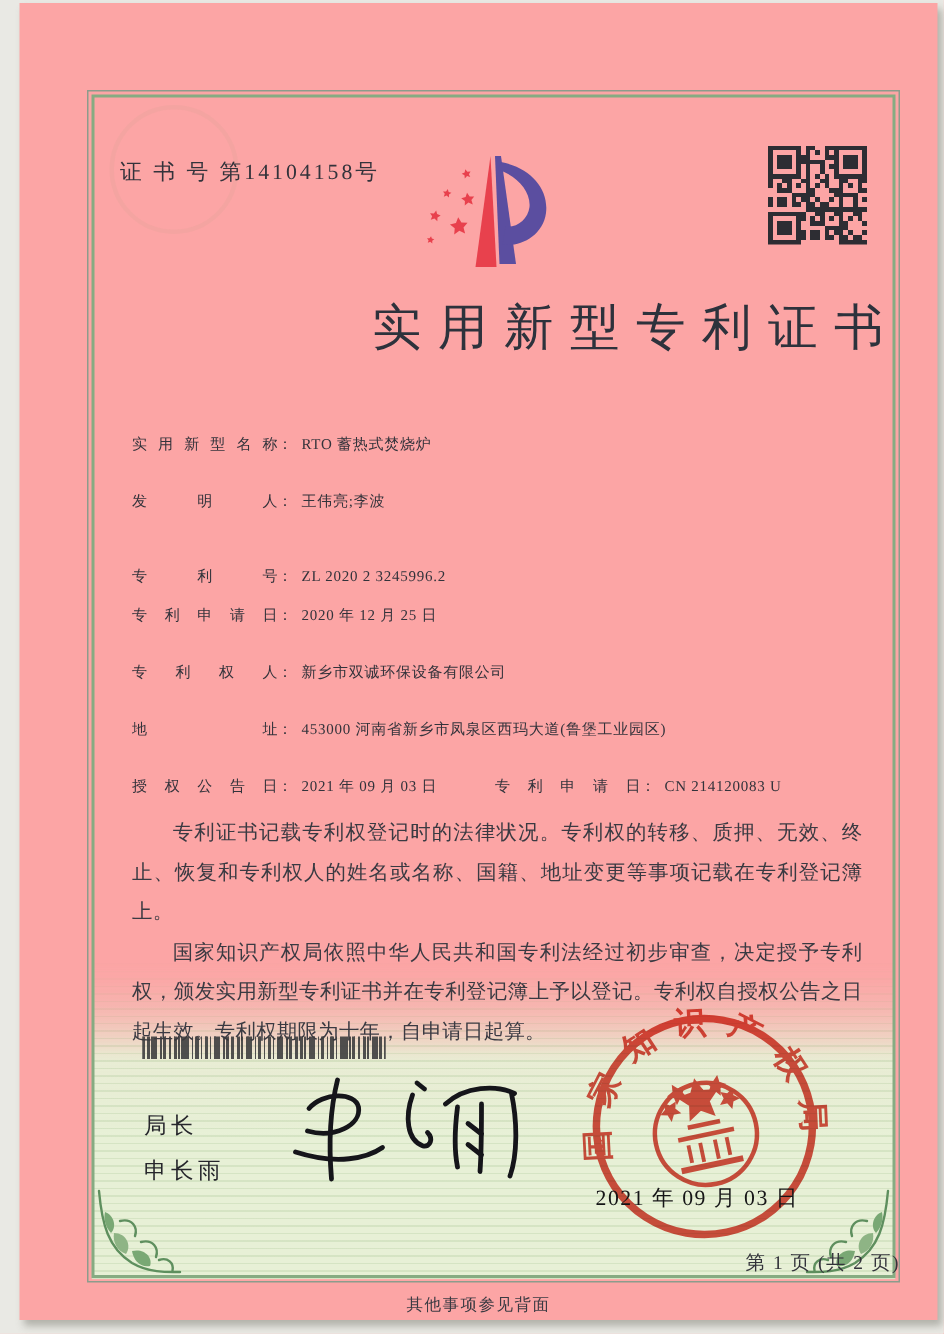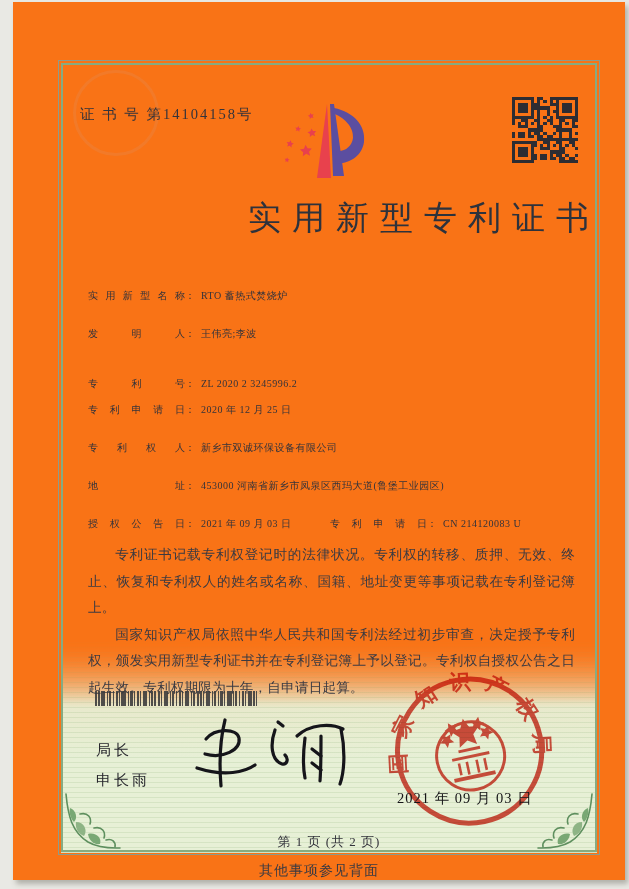--- a/index.html
+++ b/index.html
@@ -1,21 +1,21 @@
 <!DOCTYPE html>
 <html><head>
 <meta charset="utf-8">
 <style>
   * { margin:0; padding:0; box-sizing:border-box; }
   html,body { width:629px; height:889px; overflow:hidden; background:#e9e9e4; }
   body { font-family:"Liberation Serif","DejaVu Serif",serif; }
 
   .paper {
     position:absolute; left:13px; top:2px; width:612px; height:878px;
-    background:#f97316;
+    background:#fca5a5;
     box-shadow: 3px 4px 5px rgba(110,110,100,.45);
   }
   
 
   .frame-outer {
     position:absolute; left:45px; top:58px; width:542px; height:795px;
     border:1px solid #8c9c8c;
   }
   .frame-inner {
     position:absolute; inset:2px; border:2px solid #86ab82;
@@ -81,26 +81,26 @@
   }
   .sig { position:absolute; left:172px; top:706px; }
 
   .seal { position:absolute; left:370px; top:664px; mix-blend-mode:multiply; }
   .seal-date {
     position:absolute; left:384px; top:787px; width:140px;
     font-size:14.5px; letter-spacing:1px; color:#151517; white-space:nowrap;
   }
 
   .page-no {
-    position:absolute; left:45px; top:831px; width:542px; text-align:center;
+    position:absolute; left:45px; top:831px; width:542px; text-align:right;
     font-size:13px; color:#33333b; letter-spacing:1px;
   }
   .back-note {
     position:absolute; left:0; top:860px; width:612px; text-align:center;
-    font-size:14px; color:#3a3a42; letter-spacing:1px;
+    font-size:11px; color:#3a3a42; letter-spacing:1px;
   }
 
   .orn { position:absolute; }
   svg { display:block; }
 </style>
 </head>
 <body>
 
 <div class="paper">
 

